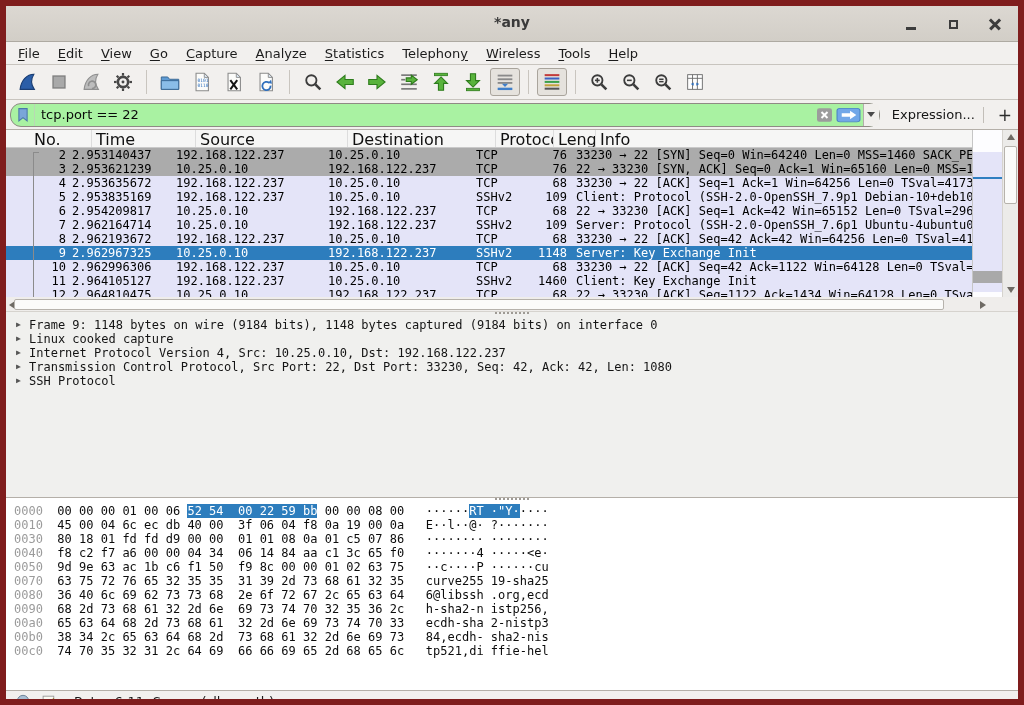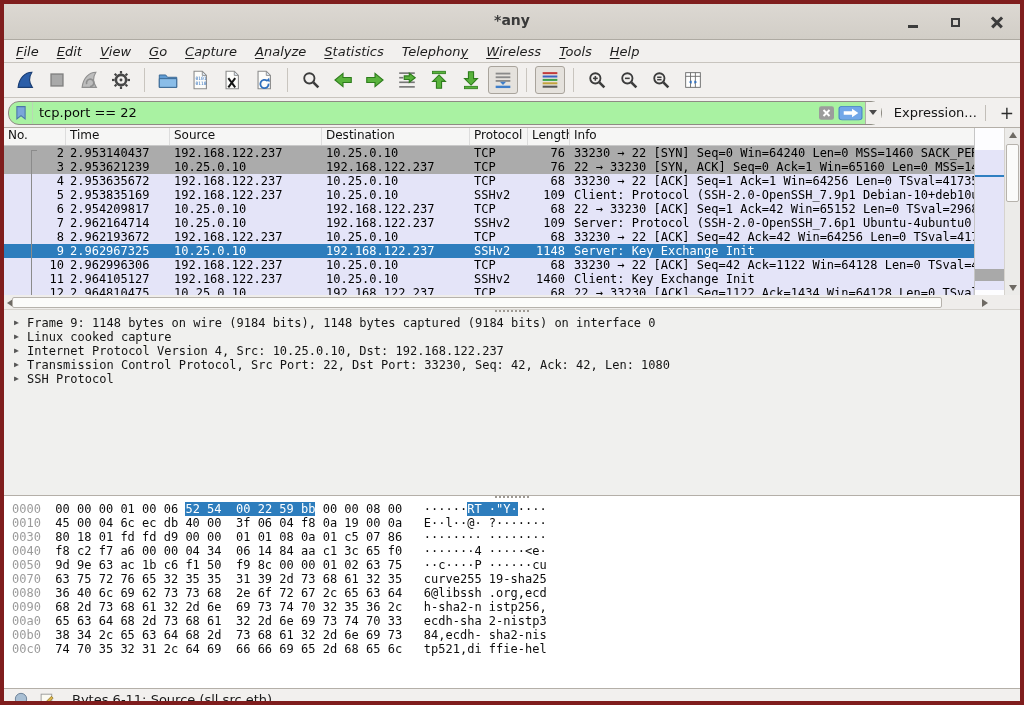--- a/index.html
+++ b/index.html
@@ -1,34 +1,34 @@
 <!DOCTYPE html>
 <html style="--selection: #2d7dbd; --filter-green: #a9f2a2; --row-tcp: #e4e4f8; --row-syn: #ababab;"><head>
 <meta charset="utf-8">
 <style>
   html,body{margin:0;padding:0;background:#c9c5bf;}
   *{box-sizing:border-box;}
   .window{position:relative;width:1024px;height:705px;background:#fff;overflow:hidden;
-    font-family:"DejaVu Sans","Liberation Sans",sans-serif;border:4px solid #7f1d1d;}
+    font-family:"DejaVu Sans","Liberation Sans",sans-serif;border:6px solid #7f1d1d;}
   
   .titlebar{position:absolute;top:0;left:0;right:0;height:36px;
     background:linear-gradient(#dcd8d2,#d2cec7);border-bottom:1px solid #aeaaa2;}
   .title{position:absolute;left:50%;top:8px;transform:translateX(-50%);
     font-size:14px;font-weight:bold;color:#3a3a3a;}
   .winbtns{position:absolute;right:14px;top:0;height:36px;display:flex;align-items:center;gap:24px;}
   .wbtn{width:18px;height:18px;display:flex;align-items:center;justify-content:center;cursor:default;}
   .ic-min{width:10px;height:3px;background:#3c3c3c;margin-top:8px;}
   .ic-max{width:9px;height:9px;border:2px solid #3c3c3c;}
   .ic-close{position:relative;width:12px;height:12px;}
   .ic-close:before,.ic-close:after{content:"";position:absolute;left:-1px;top:5px;width:14px;height:2.6px;background:#3c3c3c;}
   .ic-close:before{transform:rotate(45deg);} .ic-close:after{transform:rotate(-45deg);}
   
   .menubar{position:absolute;top:36px;left:0;right:0;height:23px;background:#f2f0ee;
     border-bottom:1px solid #c8c4be;display:flex;align-items:center;padding-left:3px;font-size:13px;color:#1c1c1c;}
-  .menu-item{padding:18px 9px;white-space:nowrap;font-style:italic;}
+  .menu-item{padding:18px 9px;white-space:nowrap;}
   .menu-item u{text-decoration:underline;text-underline-offset:2px;}
   
   .toolbar{position:absolute;top:59px;left:0;right:0;height:35px;background:#f2f0ee;
     border-bottom:1px solid #c8c4be;display:flex;align-items:center;padding-left:6px;gap:2px;}
   .tbtn{width:30px;height:28px;display:flex;align-items:center;justify-content:center;
     border:1px solid transparent;border-radius:3px;}
   .tbtn.pressed{background:#e5e2dd;border-color:#a9a49c;}
   .tsep{width:1px;height:24px;background:#c9c5bf;margin:0 6px;}
   .tbtn svg{display:block;}
   
@@ -43,21 +43,21 @@
   .fi-clear svg,.fi-apply svg{display:block;}
   .fi-caret{width:16px;height:22px;background:#f1efec;border-left:1px solid #b3aeaa;
     border-radius:0 2px 2px 0;display:flex;align-items:center;justify-content:center;}
   .caret-tri{width:0;height:0;border-left:4px solid transparent;border-right:4px solid transparent;border-top:5px solid #4a4a4a;}
   .expression{margin-left:12px;color:#161616;}
   .fsep{width:1px;height:16px;background:#c2beb8;margin:0 8px;}
   .filter-add{font-size:17px;color:#2c2c2c;padding:0 6px;}
   
   .packetlist{position:absolute;top:124px;left:0;right:0;height:167px;background:#fff;overflow:hidden;}
   .pl-header{position:absolute;top:0;left:0;right:16px;height:18px;background:#f6f6f5;
-    border-bottom:1px solid #c9c9c9;display:flex;font-size:12px;color:#111;}
+    border-bottom:1px solid #c9c9c9;display:flex;font-size:16px;color:#111;padding-left:24px;}
   .hcell{padding:0 0 0 4px;border-right:1px solid #dddddd;white-space:nowrap;overflow:hidden;flex:none;}
   .pl-rows{position:absolute;top:18px;left:0;right:16px;bottom:0;overflow:hidden;
     font-family:"DejaVu Sans Mono","Liberation Mono",monospace;font-size:12px;color:#000;}
   .pl-rows:before{content:"";position:absolute;left:27px;top:4px;bottom:0;width:1px;background:#8b8b8b;z-index:2;}
   .pl-rows:after{content:"";position:absolute;left:27px;top:4px;width:6px;height:1px;background:#8b8b8b;z-index:2;}
   .prow{height:14px;line-height:14px;display:flex;white-space:pre;}
   .prow>div{flex:none;overflow:hidden;}
   .c-no{width:62px;text-align:right;padding-right:2px;}
   .c-time{width:104px;padding-left:4px;}
   .c-src{width:152px;padding-left:4px;}

